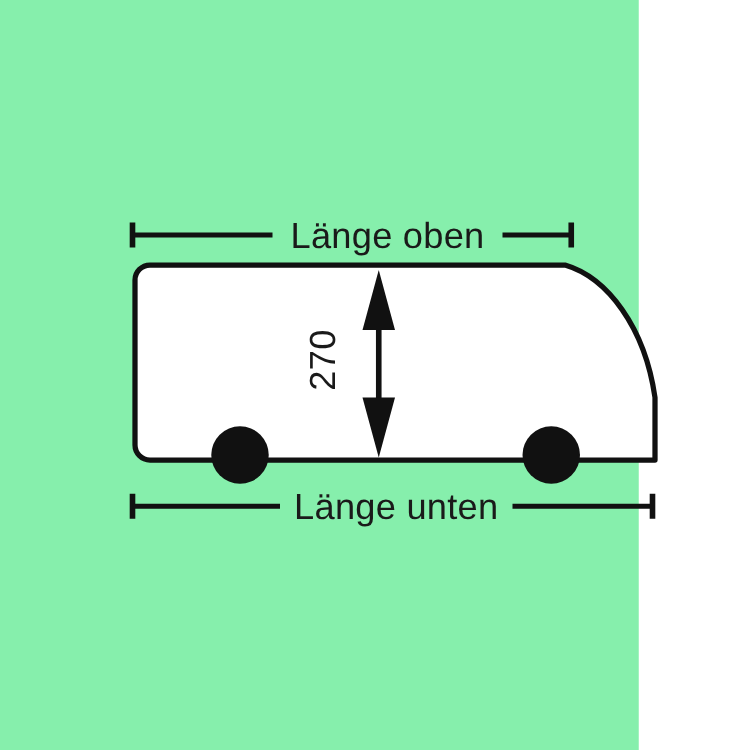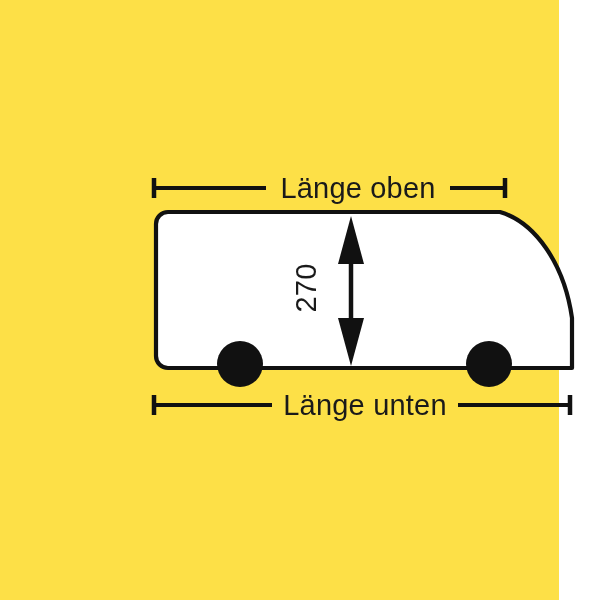--- a/index.html
+++ b/index.html
@@ -11,22 +11,21 @@
   body {
     width: 600px;
     height: 600px;
     overflow: hidden;
     font-family: "Liberation Sans", "DejaVu Sans", sans-serif;
   }
   #diagram-root {
     position: relative;
     width: 511px;
     height: 600px;
-    background: #fde047;
-    padding-left: 48px;
+    background: #86efac;
   }
   #diagram-svg {
     display: block;
     width: 600px;
     height: 600px;
   }
   .dim-label-text {
     font-family: "Liberation Sans", "DejaVu Sans", sans-serif;
     font-size: 29px;
     font-weight: 400;

